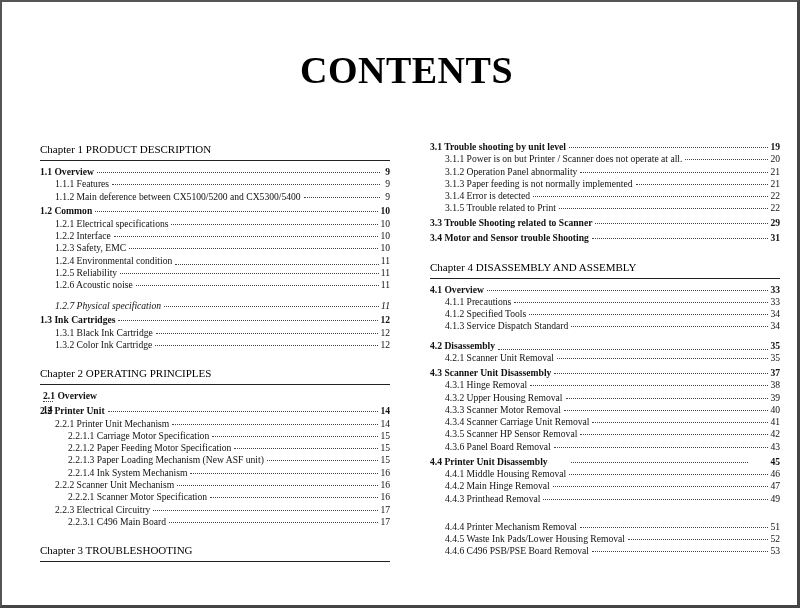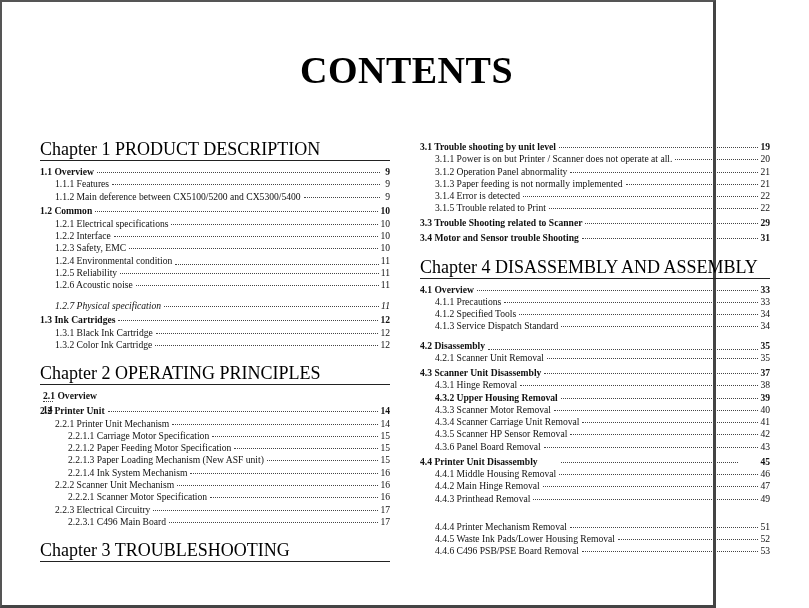--- a/index.html
+++ b/index.html
@@ -5,40 +5,40 @@
   html, body { margin: 0; padding: 0; }
   body {
     width: 809px; height: 608px; overflow: hidden;
     background: #ffffff;
     font-family: "Liberation Serif", "DejaVu Serif", serif;
     color: #111;
     position: relative;
   }
   .page {
     position: absolute; left: 0; top: 0;
-    width: 716px; height: 608px;
+    width: 800px; height: 608px;
     box-sizing: border-box;
     border-top: 2px solid #555;
     border-left: 2px solid #555;
     border-right: 3px solid #444;
     border-bottom: 3px solid #444;
     background: #fff;
   }
   .title {
     position: absolute; left: 0; width: 809px; top: 46px;
     text-align: center;
     font-size: 38px; font-weight: bold; letter-spacing: 0.5px;
     color: #000;
   }
   .col { position: absolute; }
   .col.left { left: 38px; top: 139px; width: 350px; }
-  .col.right { left: 418px; top: 139px; width: 350px; }
+  .col.right { left: 428px; top: 139px; width: 350px; }
 
   .chapter {
-    font-size: 18px; line-height: 16px;
+    font-size: 11px; line-height: 16px;
     padding-bottom: 3px;
     border-bottom: 1.5px solid #222;
     margin-bottom: 5px;
     color: #000;
   }
   .chapter.spaced { margin-top: 14px; }
 
   .entry {
     display: flex; align-items: baseline;
     font-size: 9.6px; line-height: 12.3px; height: 12.3px;
@@ -267,21 +267,21 @@
       <div class="entry lvl1" style="margin-top: 2.6px;">
         <span class="label">4.3 Scanner Unit Disassembly</span>
         <span class="dots"></span>
         <span class="pg">37</span>
       </div>
       <div class="entry lvl2" style="margin-top: 0px;">
         <span class="label">4.3.1 Hinge Removal</span>
         <span class="dots"></span>
         <span class="pg">38</span>
       </div>
-      <div class="entry lvl2" style="margin-top: 0px; font-weight: bold;">
+      <div class="entry lvl2" style="margin-top: 0px;">
         <span class="label">4.3.2 Upper Housing Removal</span>
         <span class="dots"></span>
         <span class="pg">39</span>
       </div>
       <div class="entry lvl2" style="margin-top: 0px;">
         <span class="label">4.3.3 Scanner Motor Removal</span>
         <span class="dots"></span>
         <span class="pg">40</span>
       </div>
       <div class="entry lvl2" style="margin-top: 0px;">

